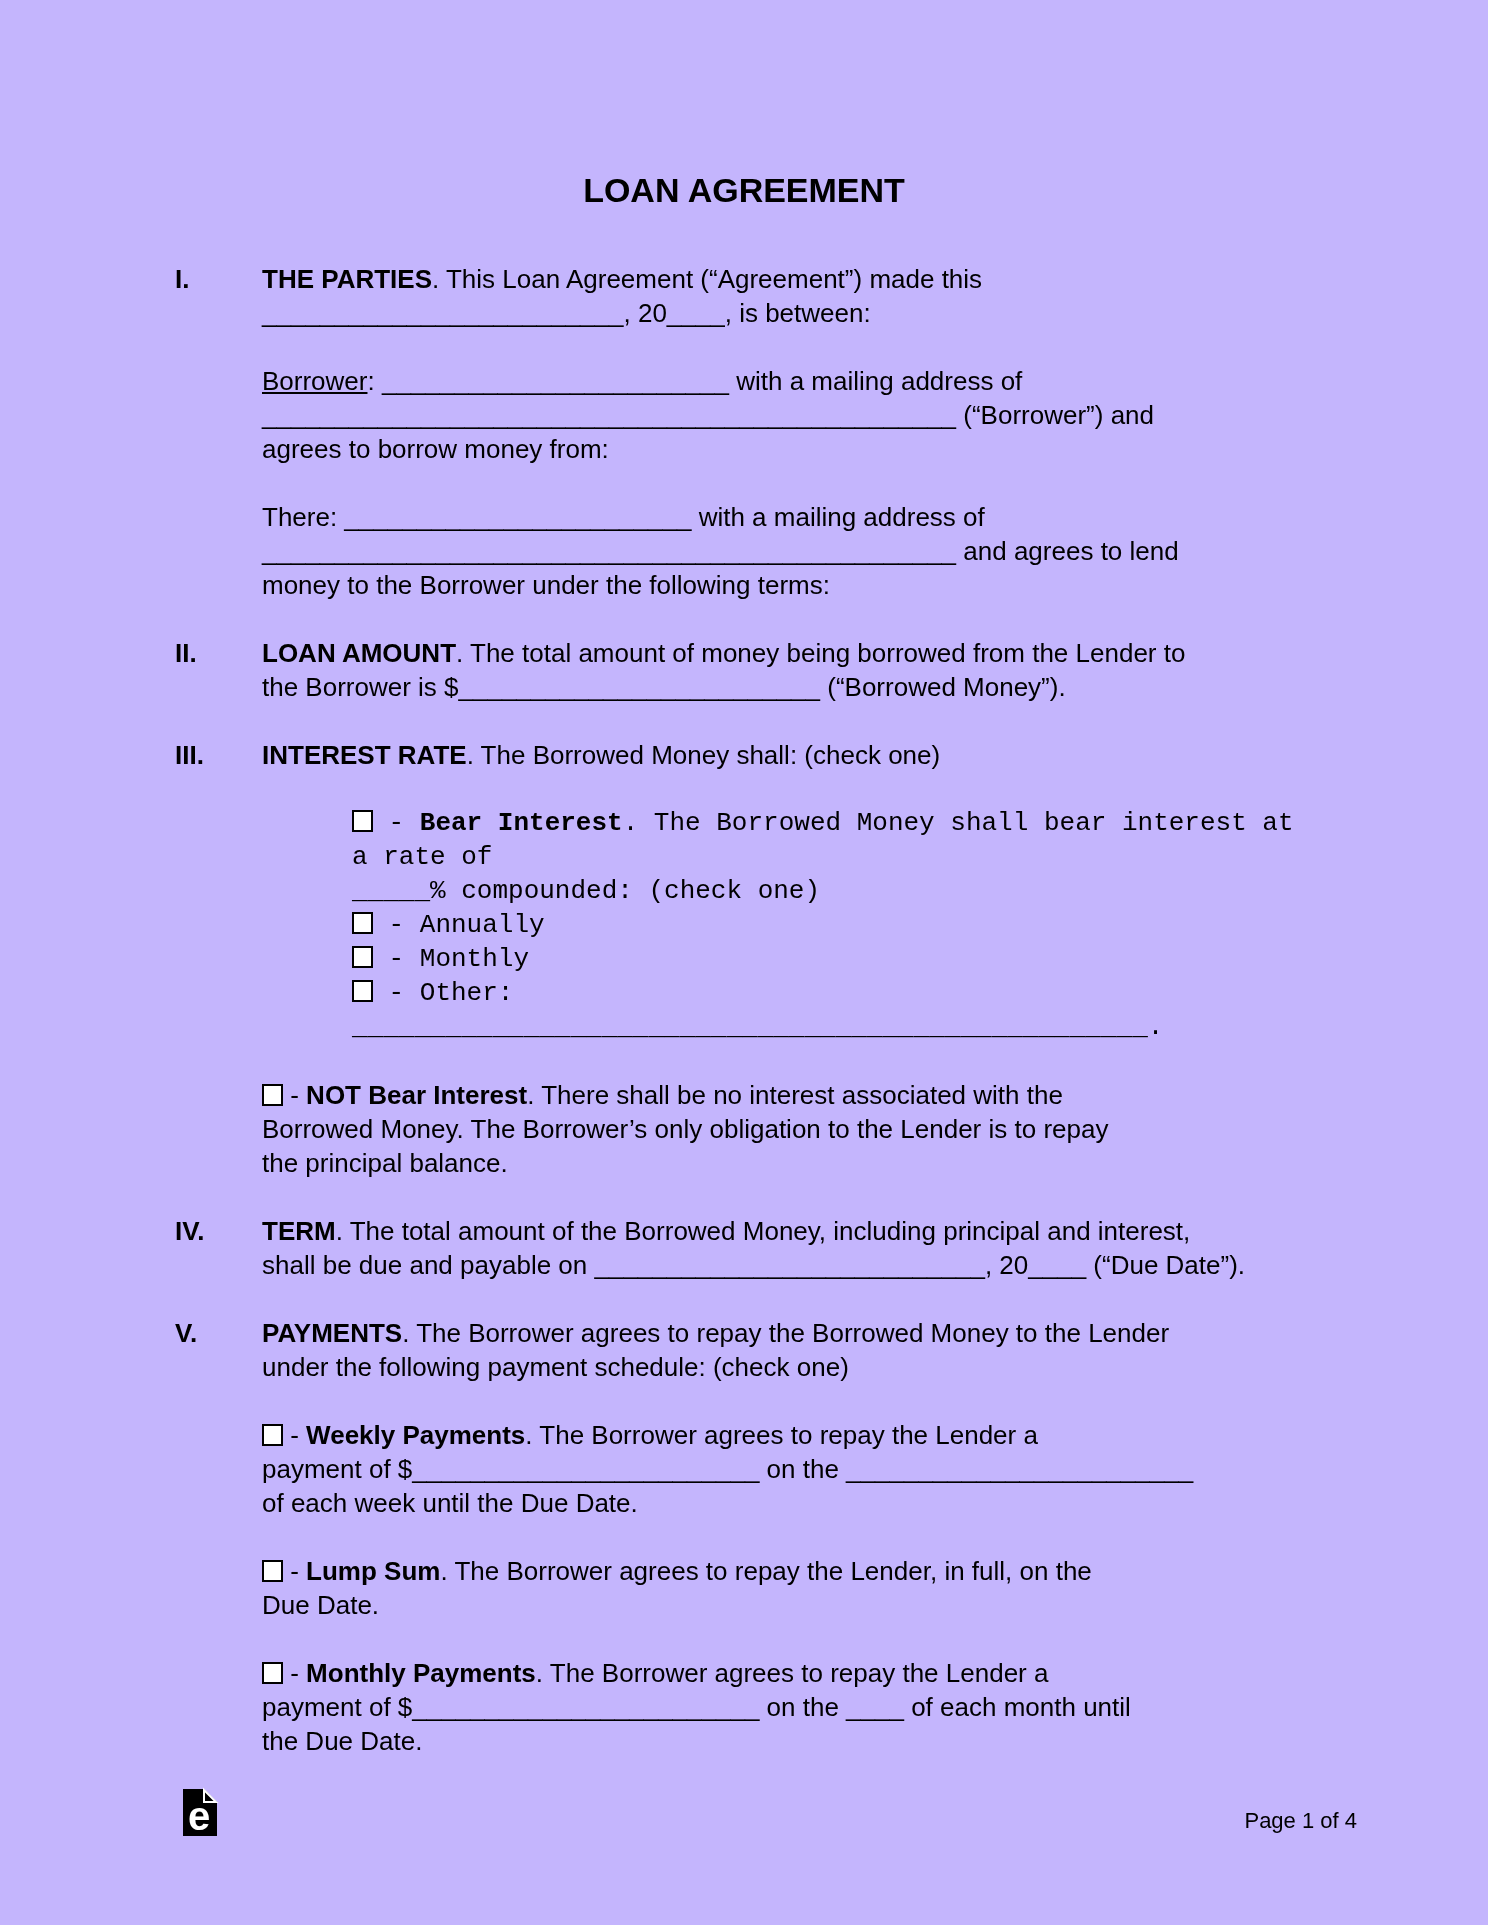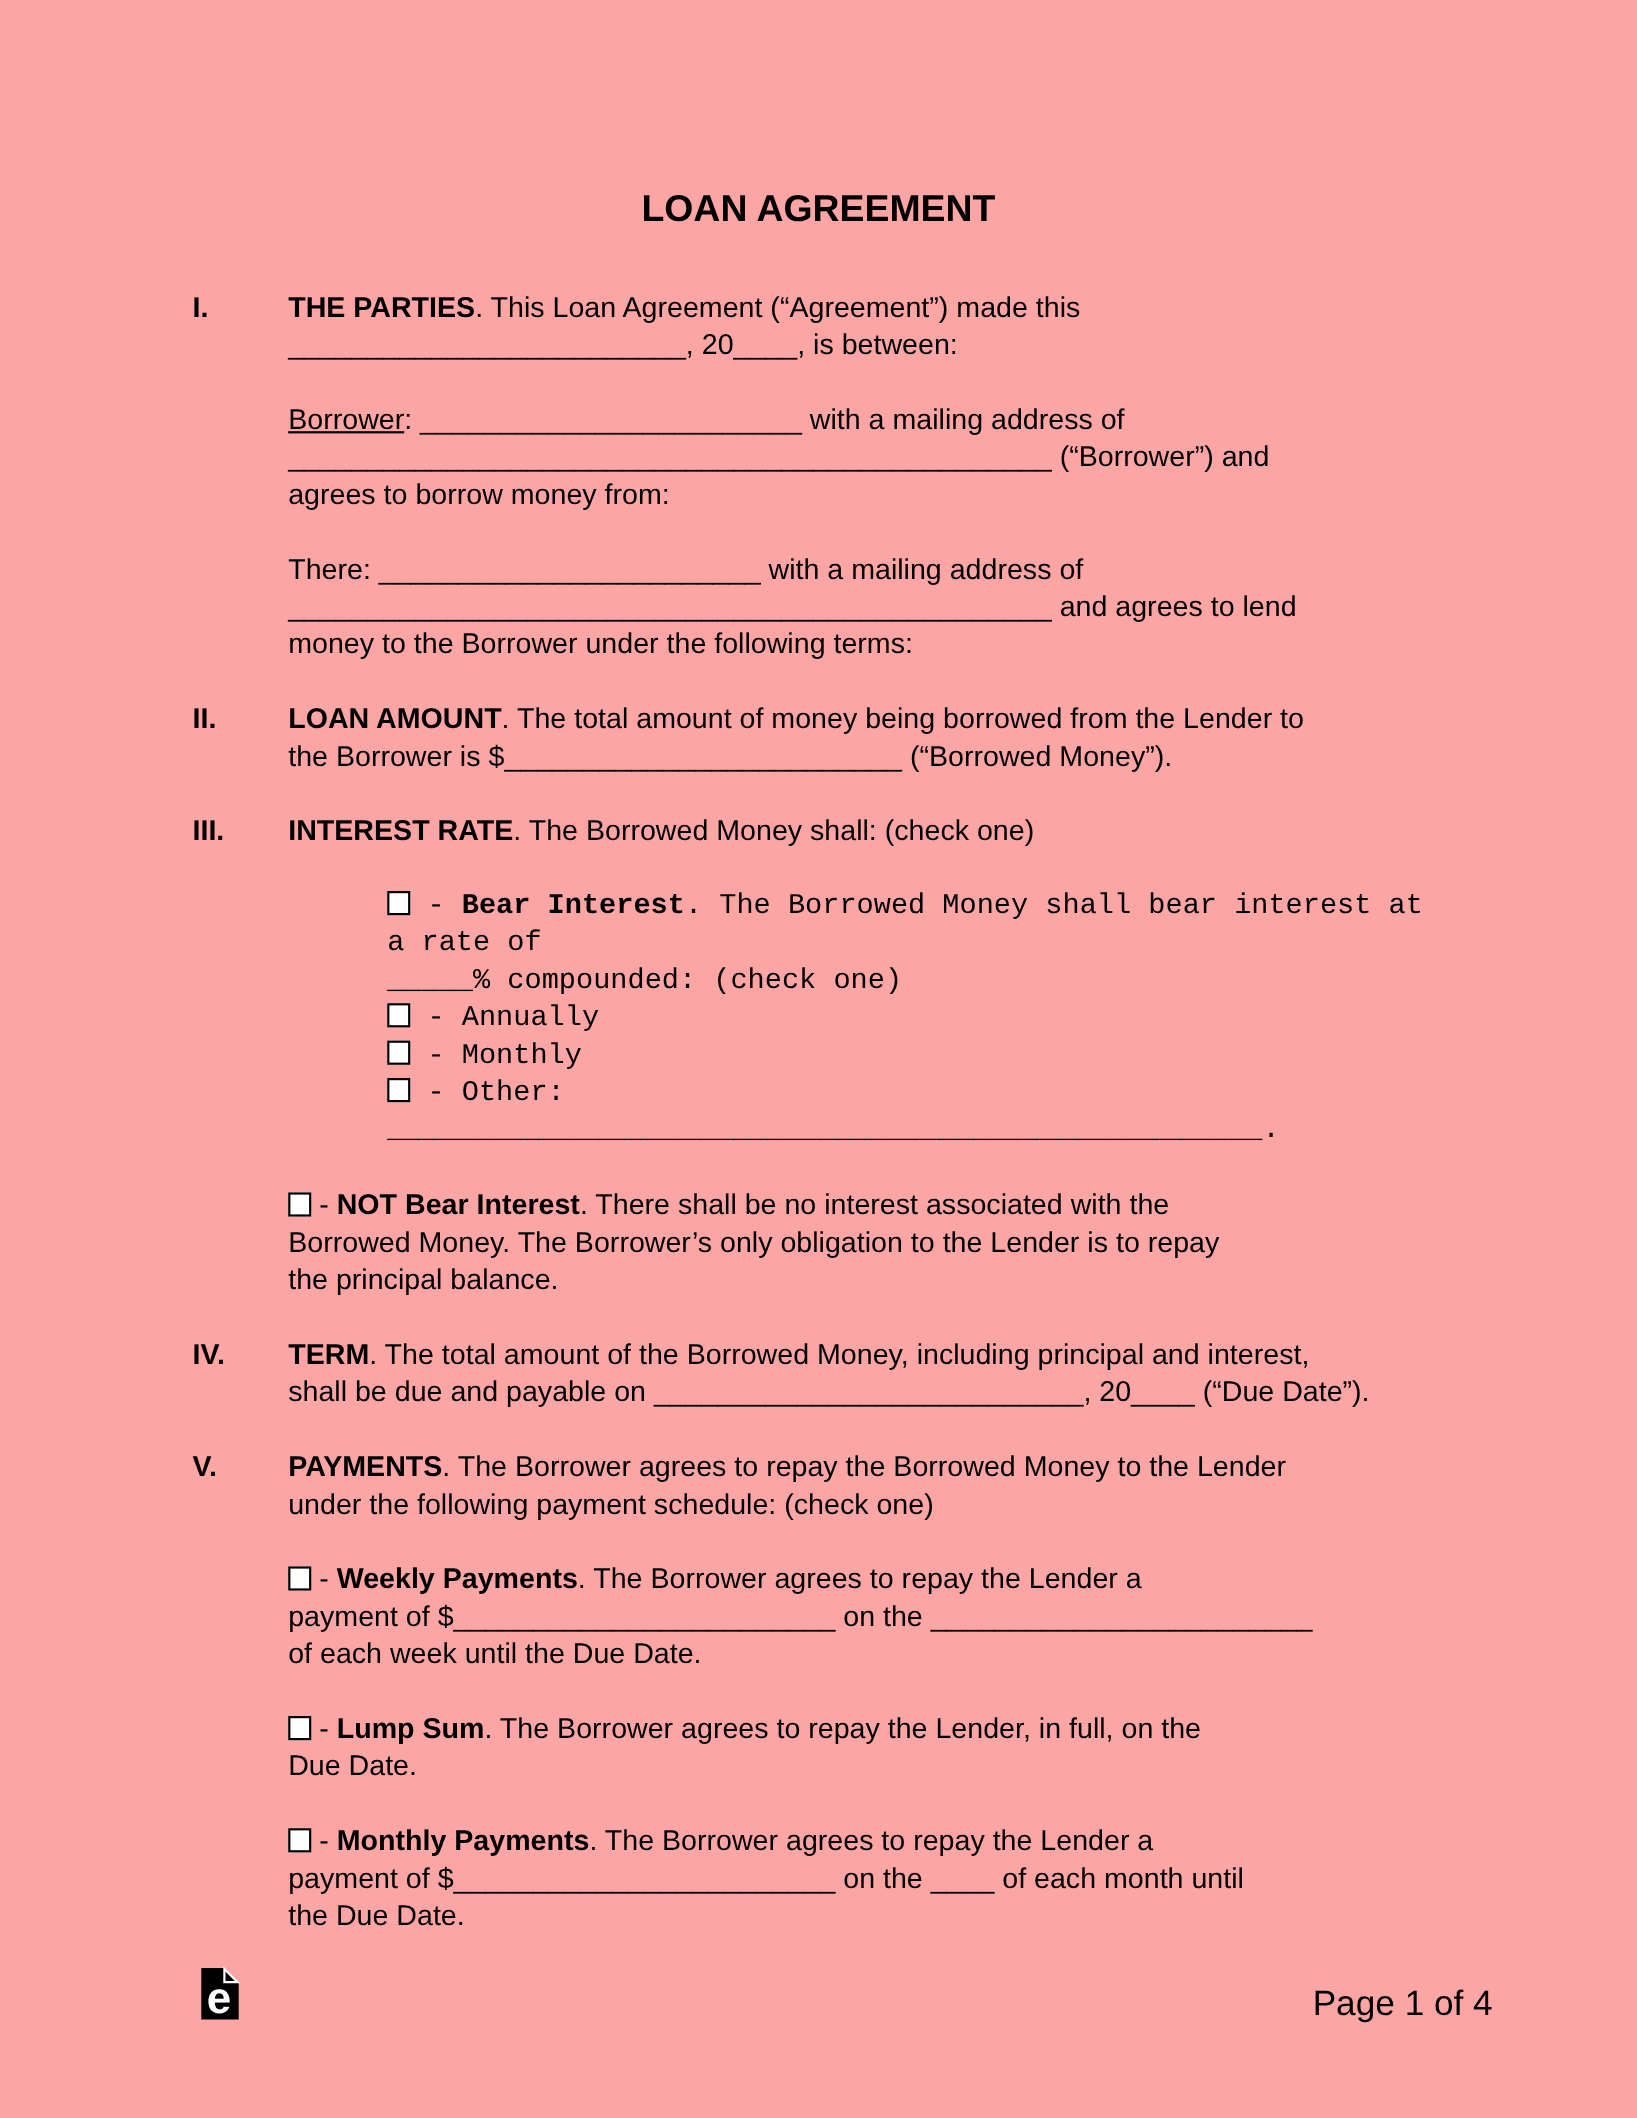--- a/index.html
+++ b/index.html
@@ -1,20 +1,20 @@
 <!DOCTYPE html>
 <html><head>
 <meta charset="utf-8">
 <style>
   html, body { margin: 0; padding: 0; background: #ffffff; }
   .page {
     position: relative;
     width: 1488px;
     height: 1925px;
-    background: #fca5a5;
+    background: #c4b5fd;
     color: #000000;
     font-family: "Liberation Sans", sans-serif;
     font-size: 26px;
     line-height: 34px;
     box-sizing: border-box;
     padding: 170px 175px 0 175px;
     overflow: hidden;
   }
   .title {
     font-size: 34px;
@@ -36,21 +36,21 @@
   .u { text-decoration: underline; }
   .cb {
     display: inline-block;
     width: 17px;
     height: 18px;
     border: 2px solid #000;
     vertical-align: -2px;
     background: #fff;
   }
   .footer-logo { position: absolute; left: 183px; top: 1789px; width: 34px; height: 47px; }
-  .page-number { position: absolute; right: 131px; top: 1804px; font-size: 32px; line-height: 34px; }
+  .page-number { position: absolute; right: 131px; top: 1804px; font-size: 22px; line-height: 34px; }
 </style>
 </head>
 <body>
 
 <div class="page">
 
   <h1 class="title">LOAN AGREEMENT</h1>
 
   <div class="row">
     <div class="num">I.</div>

